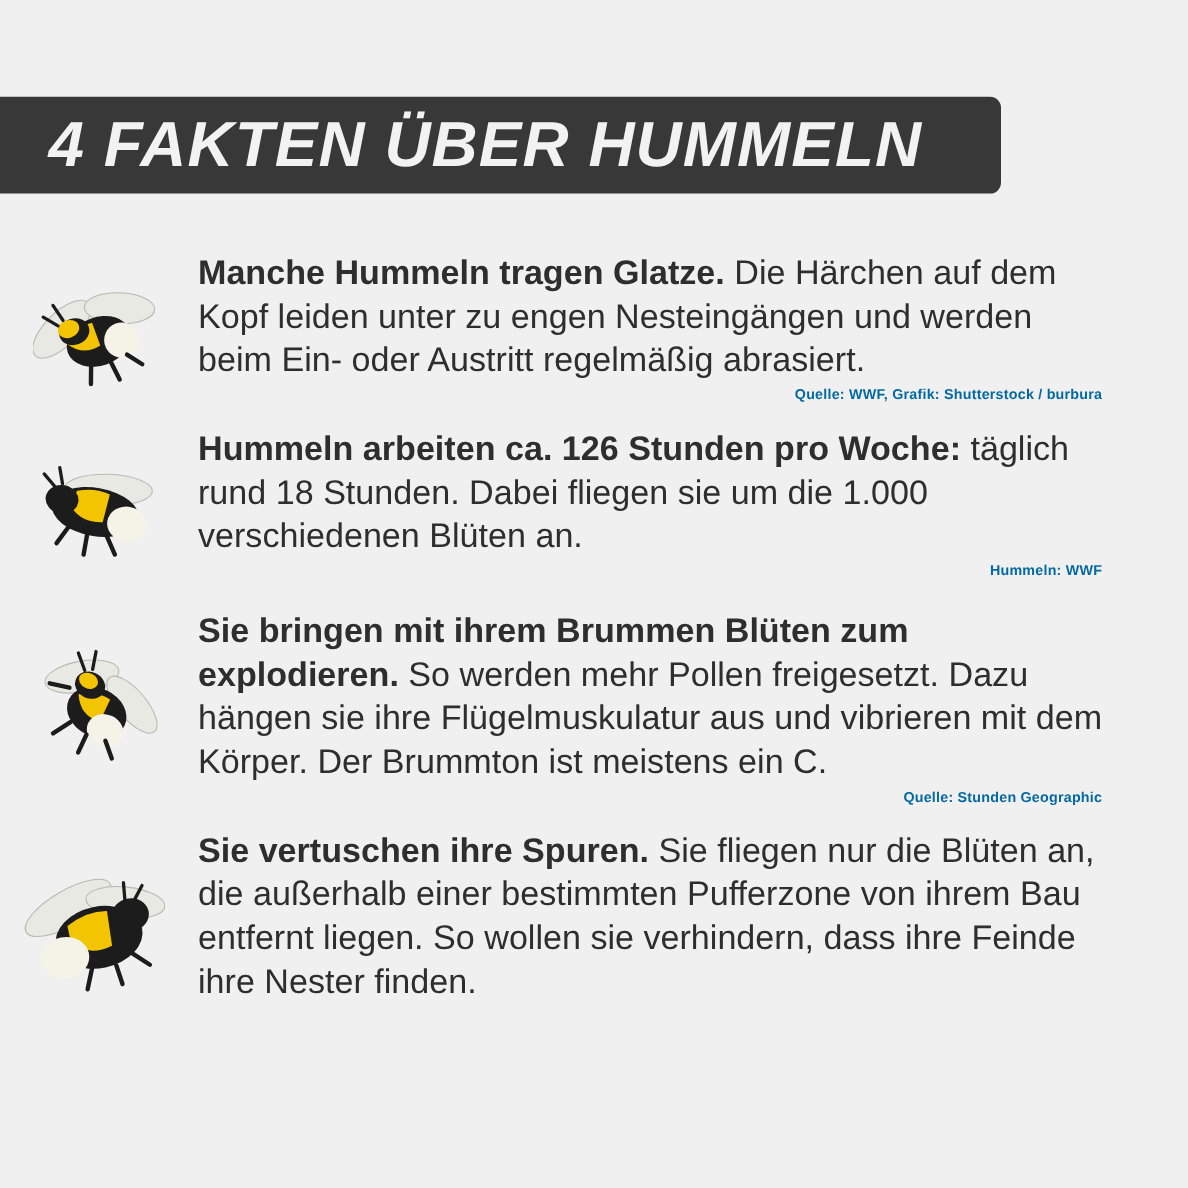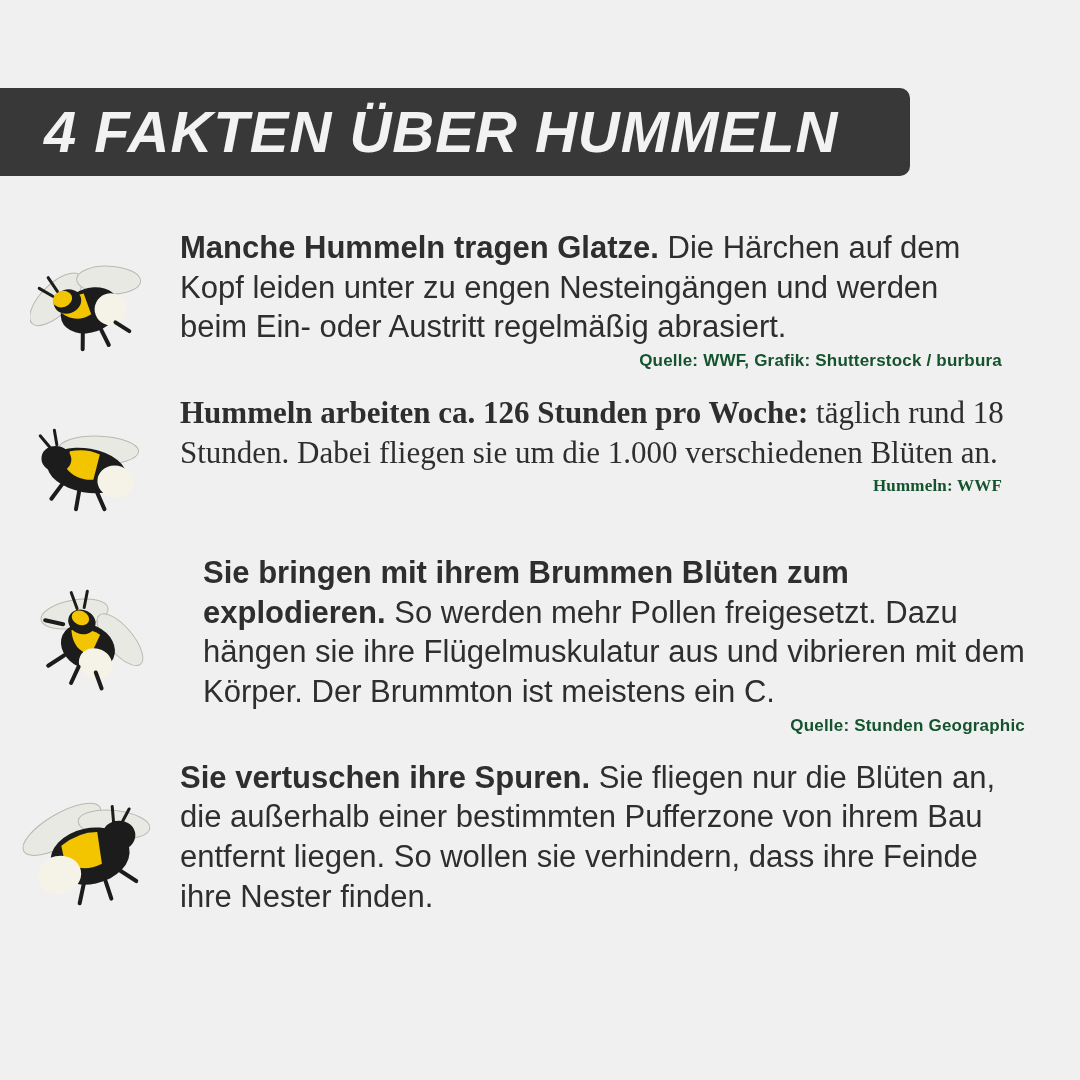--- a/index.html
+++ b/index.html
@@ -74,32 +74,32 @@
     font-size: 31px;
     line-height: 1.28;
     color: #2e2e2e;
     margin: 0;
   }
   .fact-text .lead {
     font-weight: bold;
   }
   .source {
     text-align: right;
-    font-size: 17px;
+    font-size: 13px;
     font-weight: bold;
-    color: #14532d;
+    color: #0369a1;
     margin-top: 4px;
     padding-right: 3px;
     letter-spacing: 0.2px;
   }
 
   
   .fact.f1 { margin-bottom: 22px; }
-  .fact.f2 { margin-bottom: 28px; font-family: Liberation Serif, serif; }
-  .fact.f3 { margin-bottom: 22px; gap: 23px; }
+  .fact.f2 { margin-bottom: 28px; }
+  .fact.f3 { margin-bottom: 22px; }
   .fact.f4 { margin-bottom: 0; align-items: flex-end; }
 
   .bee-svg { display: block; }
 </style>
 </head>
 <body>
 
 <div class="page">
 
   <div class="title-banner">

